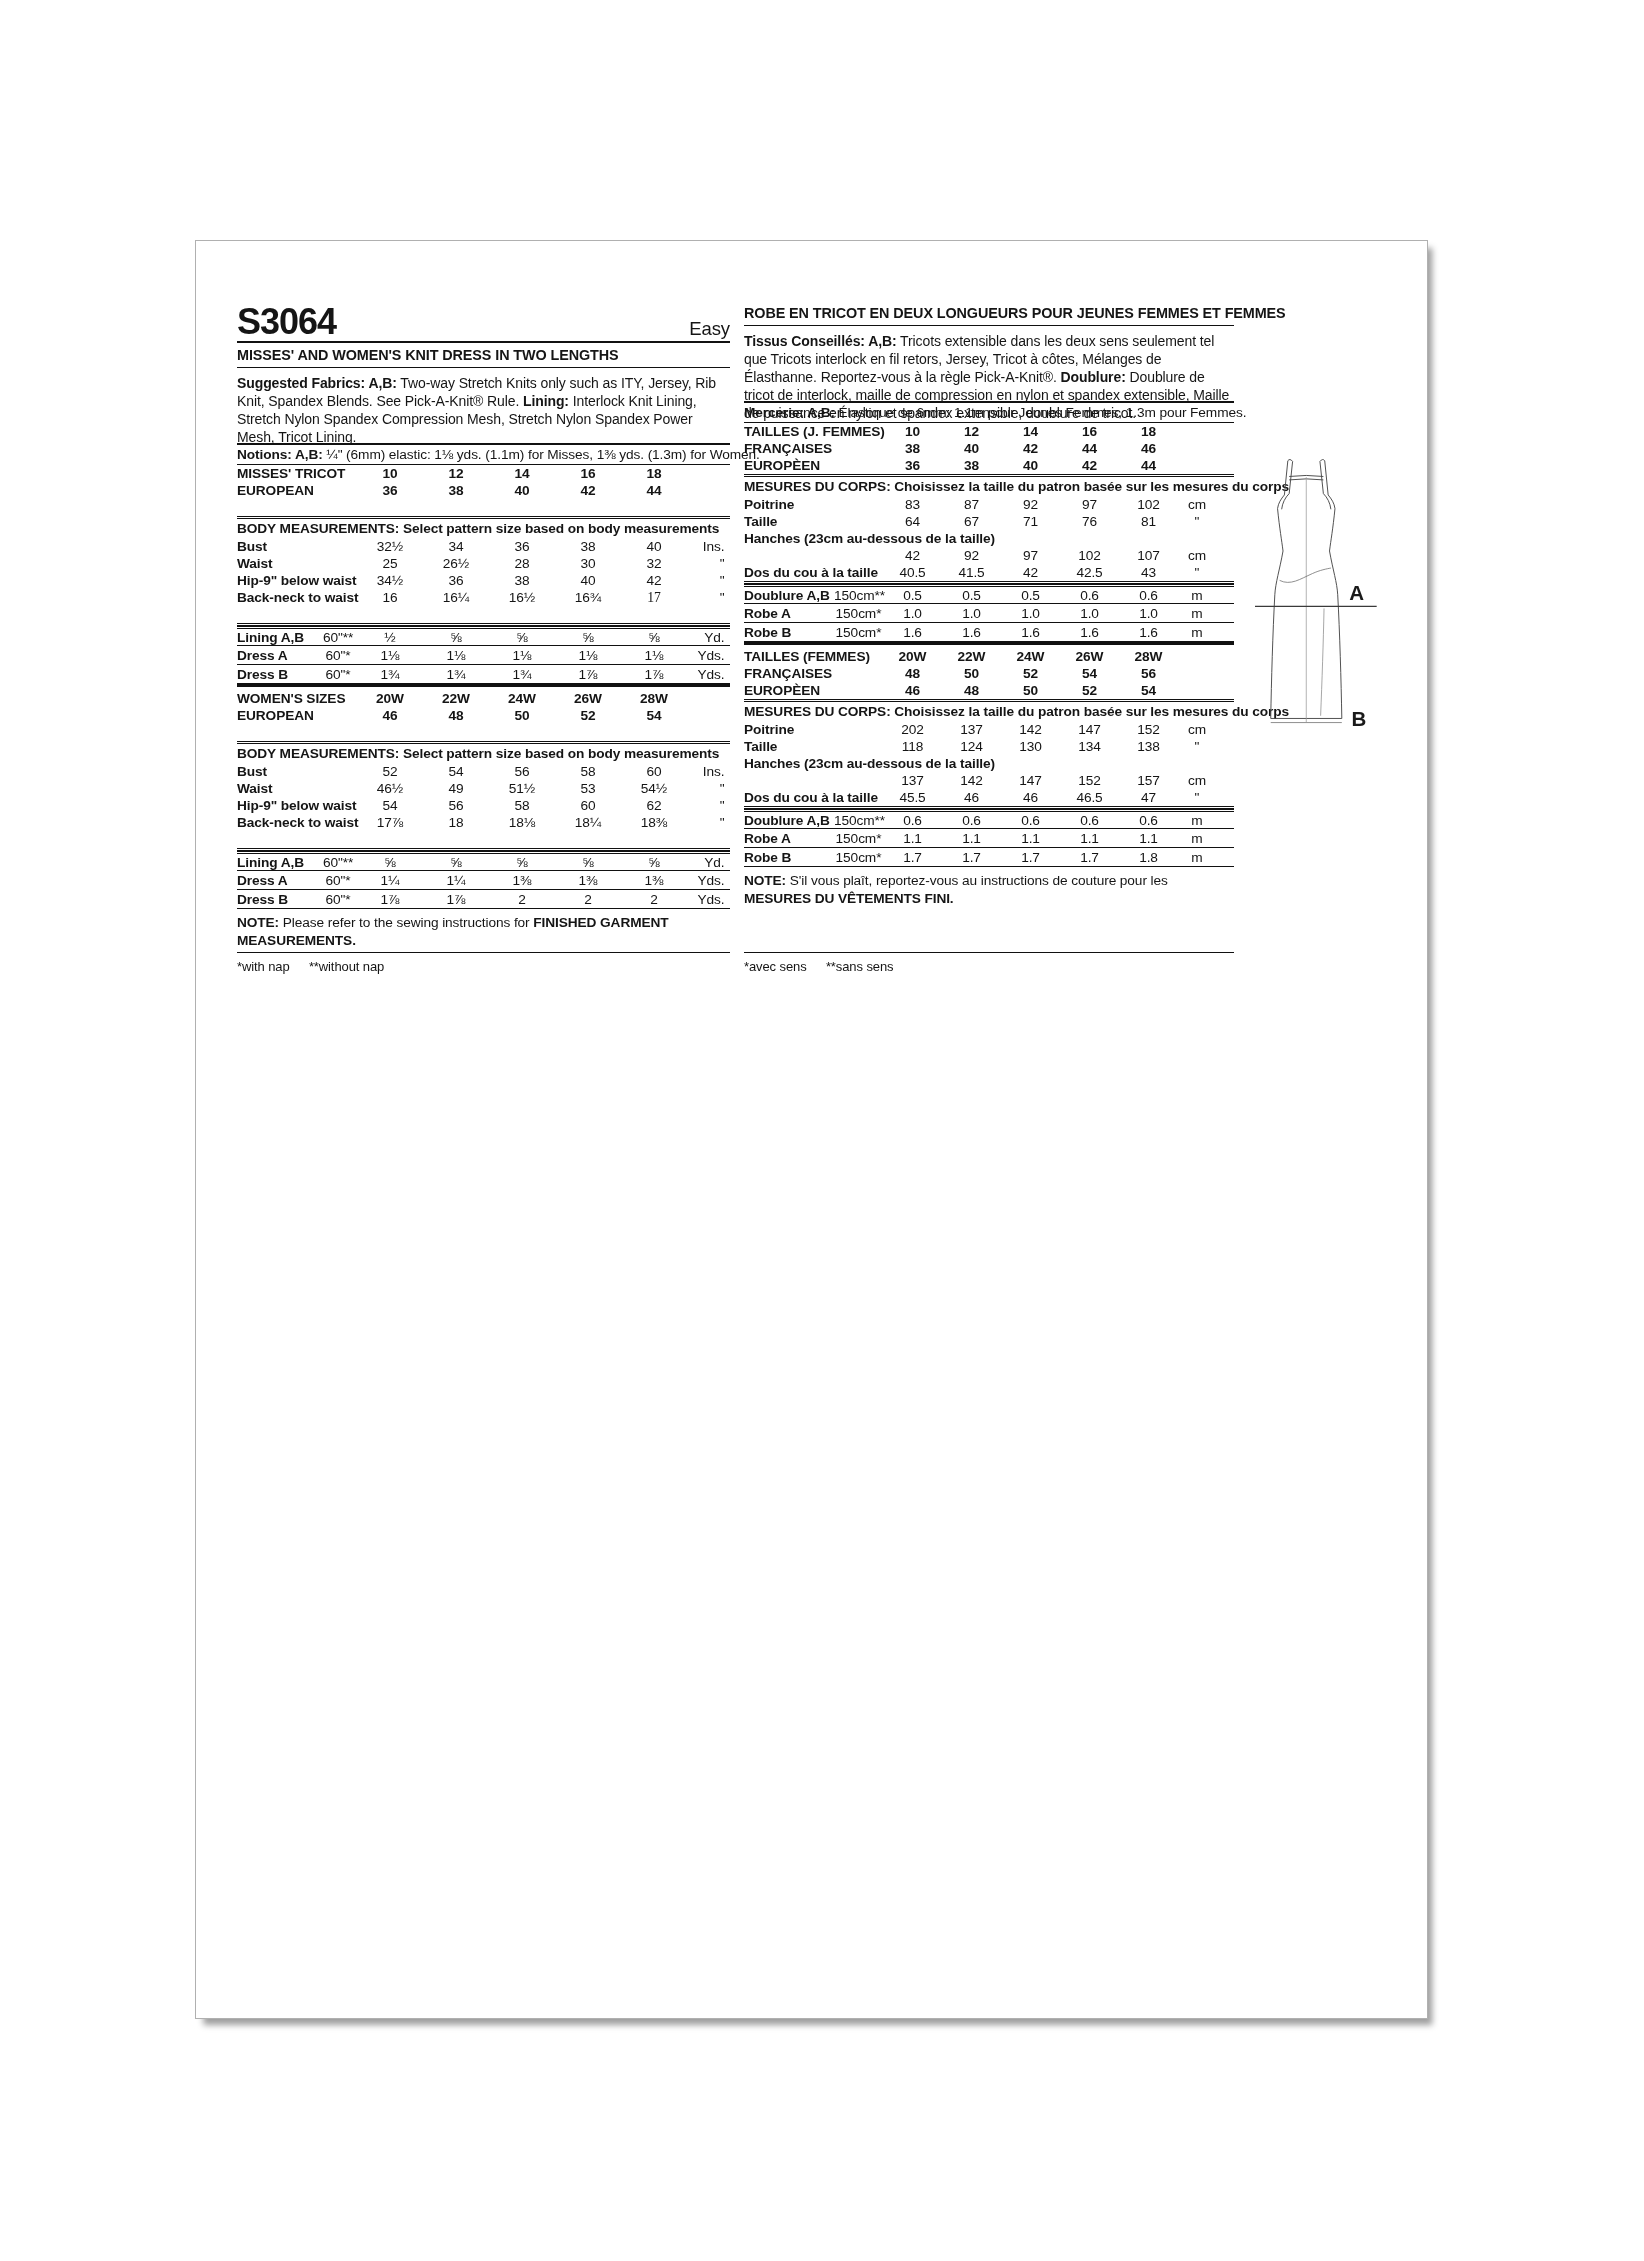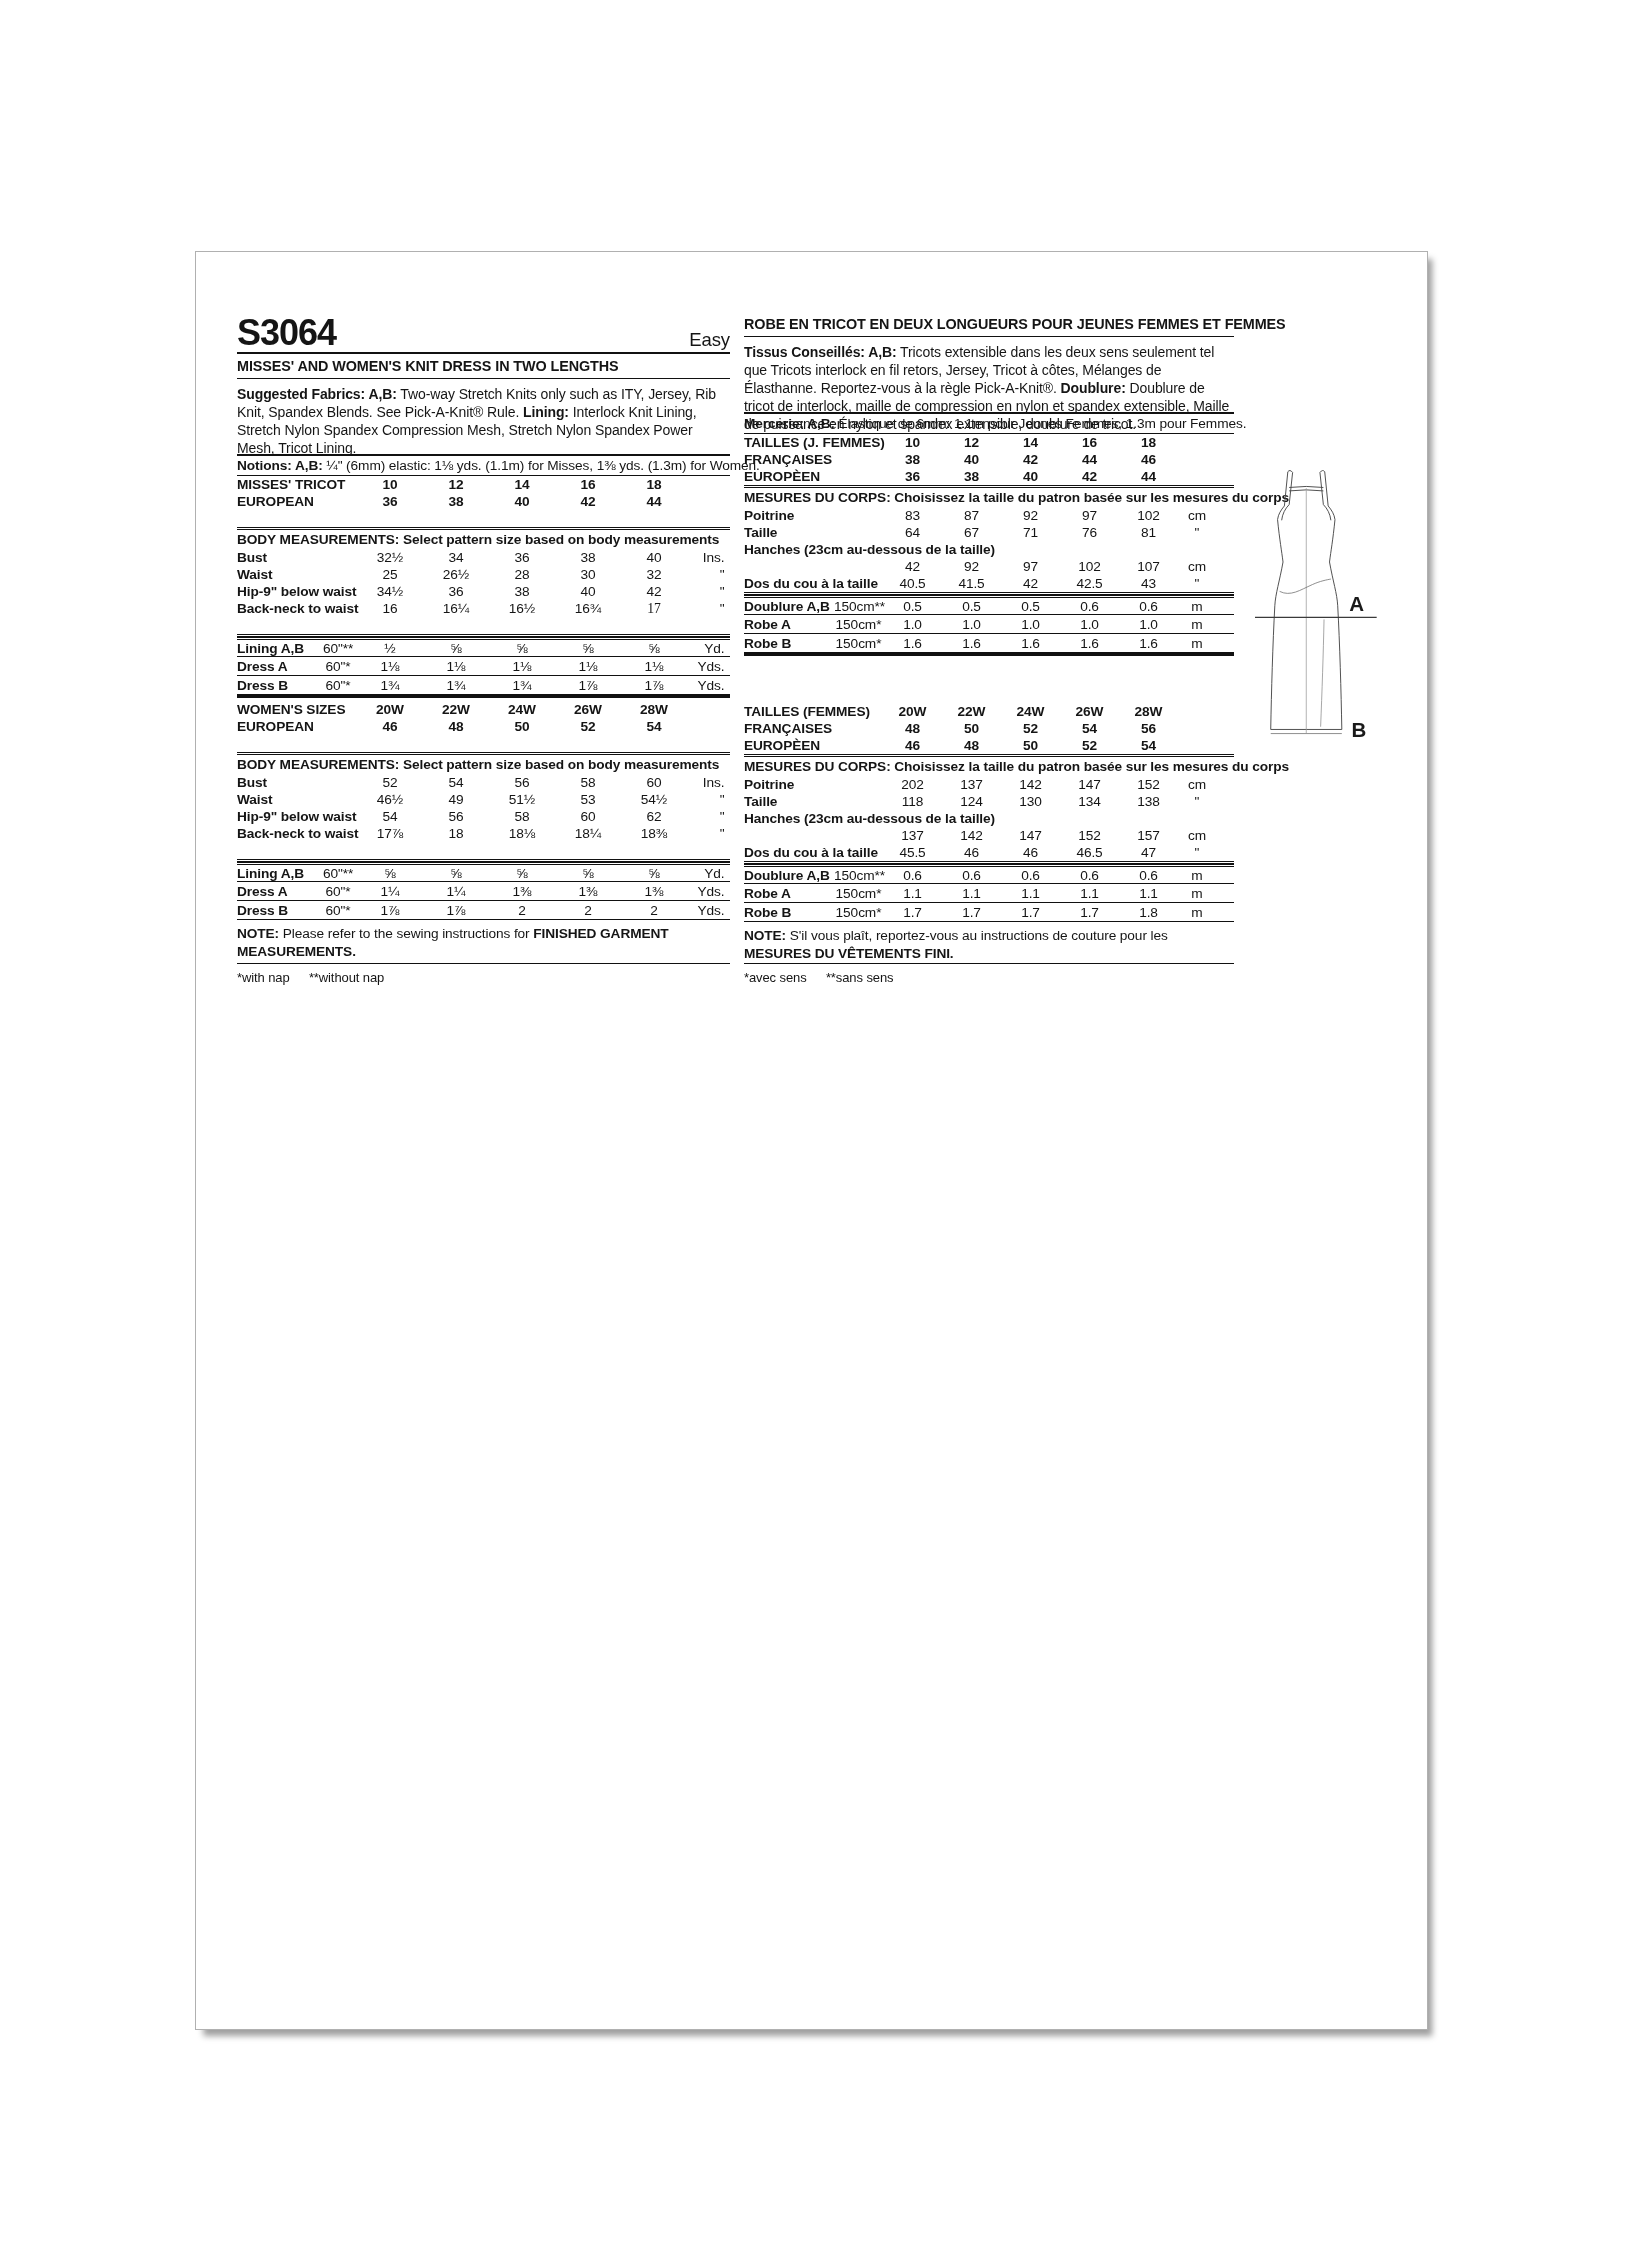--- a/index.html
+++ b/index.html
@@ -1,18 +1,18 @@
 <!DOCTYPE html>
 <html style="font-size:11px"><head>
 <meta charset="utf-8">
 <style>
   html,body{margin:0;padding:0;width:1645px;height:2261px;background:#ffffff;
     font-family:"Liberation Sans","DejaVu Sans",sans-serif;color:#151515;}
   *{box-sizing:border-box;}
-  .sheet{position:absolute;left:195px;top:251px;width:1233px;height:1779px;background:#fff;
+  .sheet{position:absolute;left:195px;top:240px;width:1233px;height:1779px;background:#fff;
     border:0.7px solid #b0b0b0;box-shadow:6.2px 6.9px 6.2px -1.4px rgba(0,0,0,0.38);}
   .col{position:absolute;top:60px;height:692px;letter-spacing:-0.1px;}
   .col-en{left:41px;width:493px;}
   .col-fr{left:548px;width:490px;}
   
   .masthead{height:42px;border-bottom:2.1px solid #111;display:flex;justify-content:space-between;align-items:flex-end;padding-bottom:1.4px;}
   .pattern-number{font-size:36px;font-weight:bold;letter-spacing:-1px;line-height:36px;}
   .difficulty{font-size:18.5px;line-height:20.6px;}
   .titlebar{height:25px;line-height:25px;font-weight:bold;font-size:14.4px;border-bottom:1.7px solid #111;white-space:nowrap;}
   .para{height:75px;padding-top:6.2px;font-size:14px;line-height:18px;}
@@ -365,21 +365,21 @@
             <span class="val" style="grid-column: 3 / 4;">1.6</span>
             <span class="val" style="grid-column: 4 / 5;">1.6</span>
             <span class="val" style="grid-column: 5 / 6;">1.6</span>
             <span class="val" style="grid-column: 6 / 7;">1.6</span>
             <span class="val" style="grid-column: 7 / 8;">1.6</span>
             <span class="unit" style="grid-column: 8 / 9;">m</span>
           </div>
         </div>
     </div>
 
-    <div class="block t-fr" style="padding-top:2.7px;margin-top:44px;">
+    <div class="block t-fr" style="padding-top:2.7px;">
       <div>
           <div class="trow sizes">
             <span class="lab" style="grid-column: 1 / 3;">TAILLES (FEMMES)</span>
             <span class="val" style="grid-column: 3 / 4;">20W</span>
             <span class="val" style="grid-column: 4 / 5;">22W</span>
             <span class="val" style="grid-column: 5 / 6;">24W</span>
             <span class="val" style="grid-column: 6 / 7;">26W</span>
             <span class="val" style="grid-column: 7 / 8;">28W</span>
           </div>
           <div class="trow sizes">

